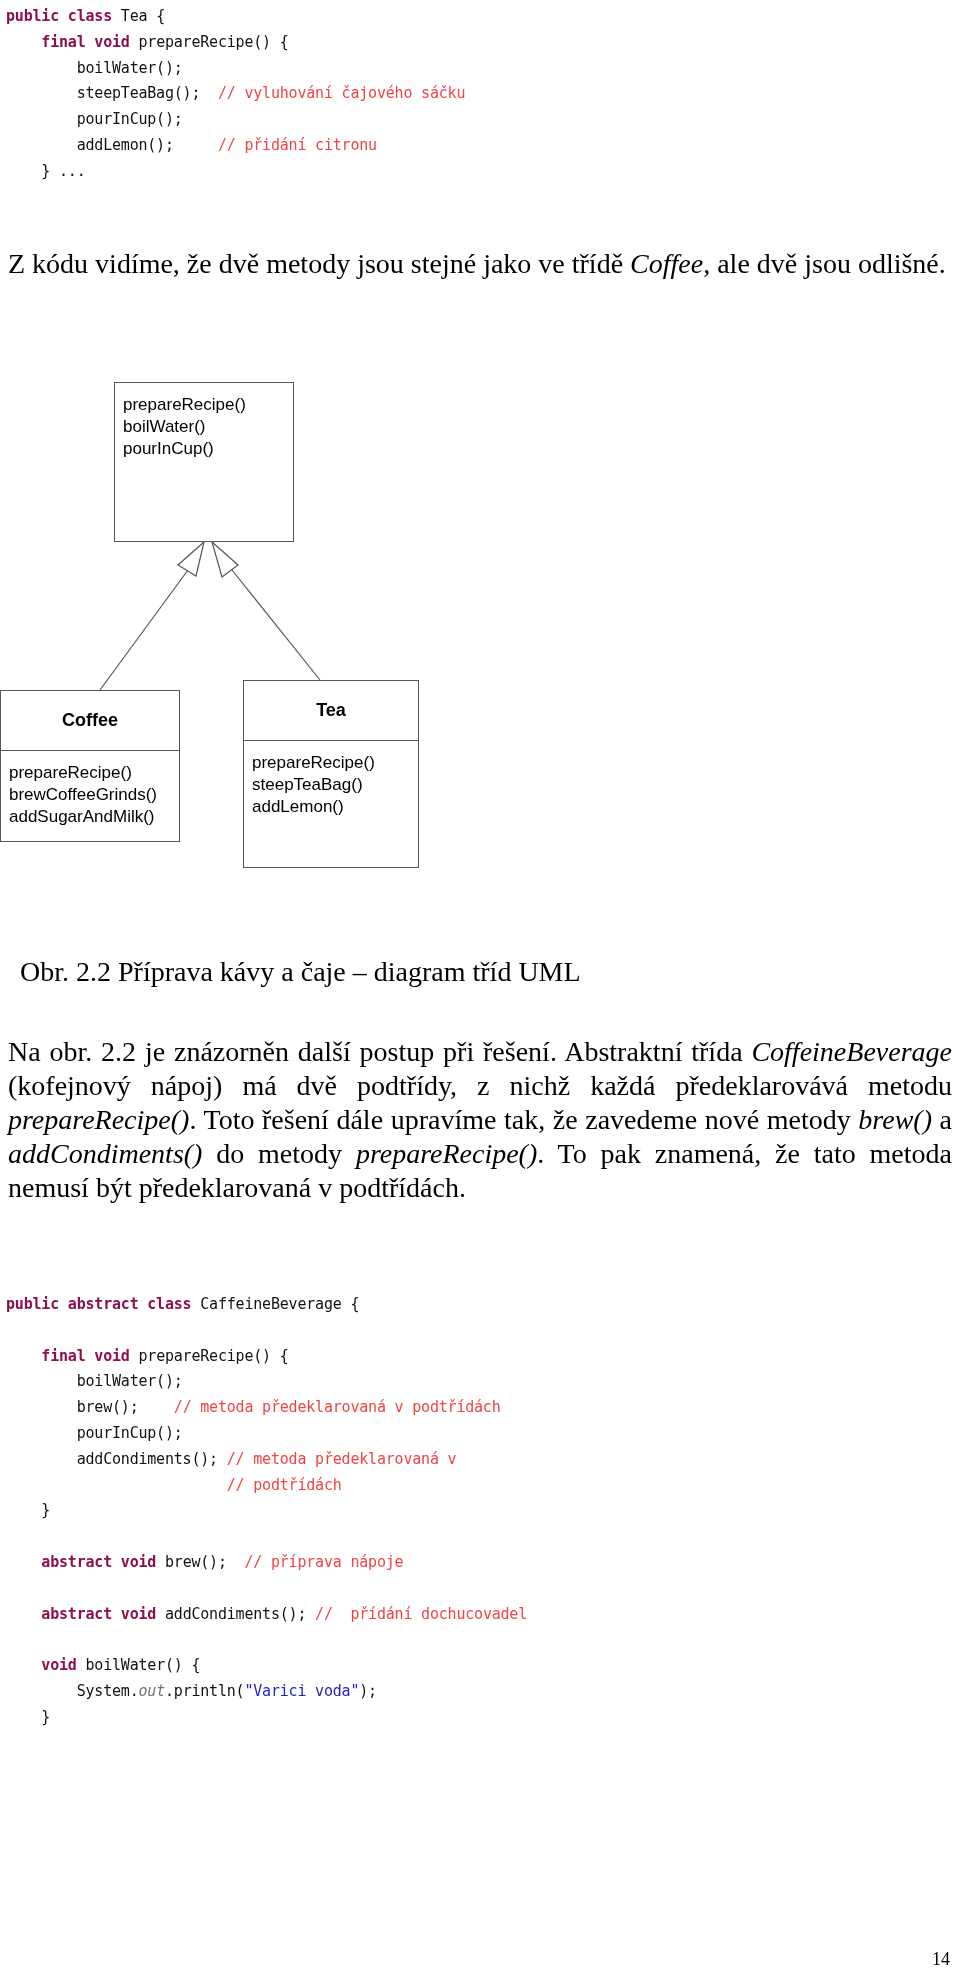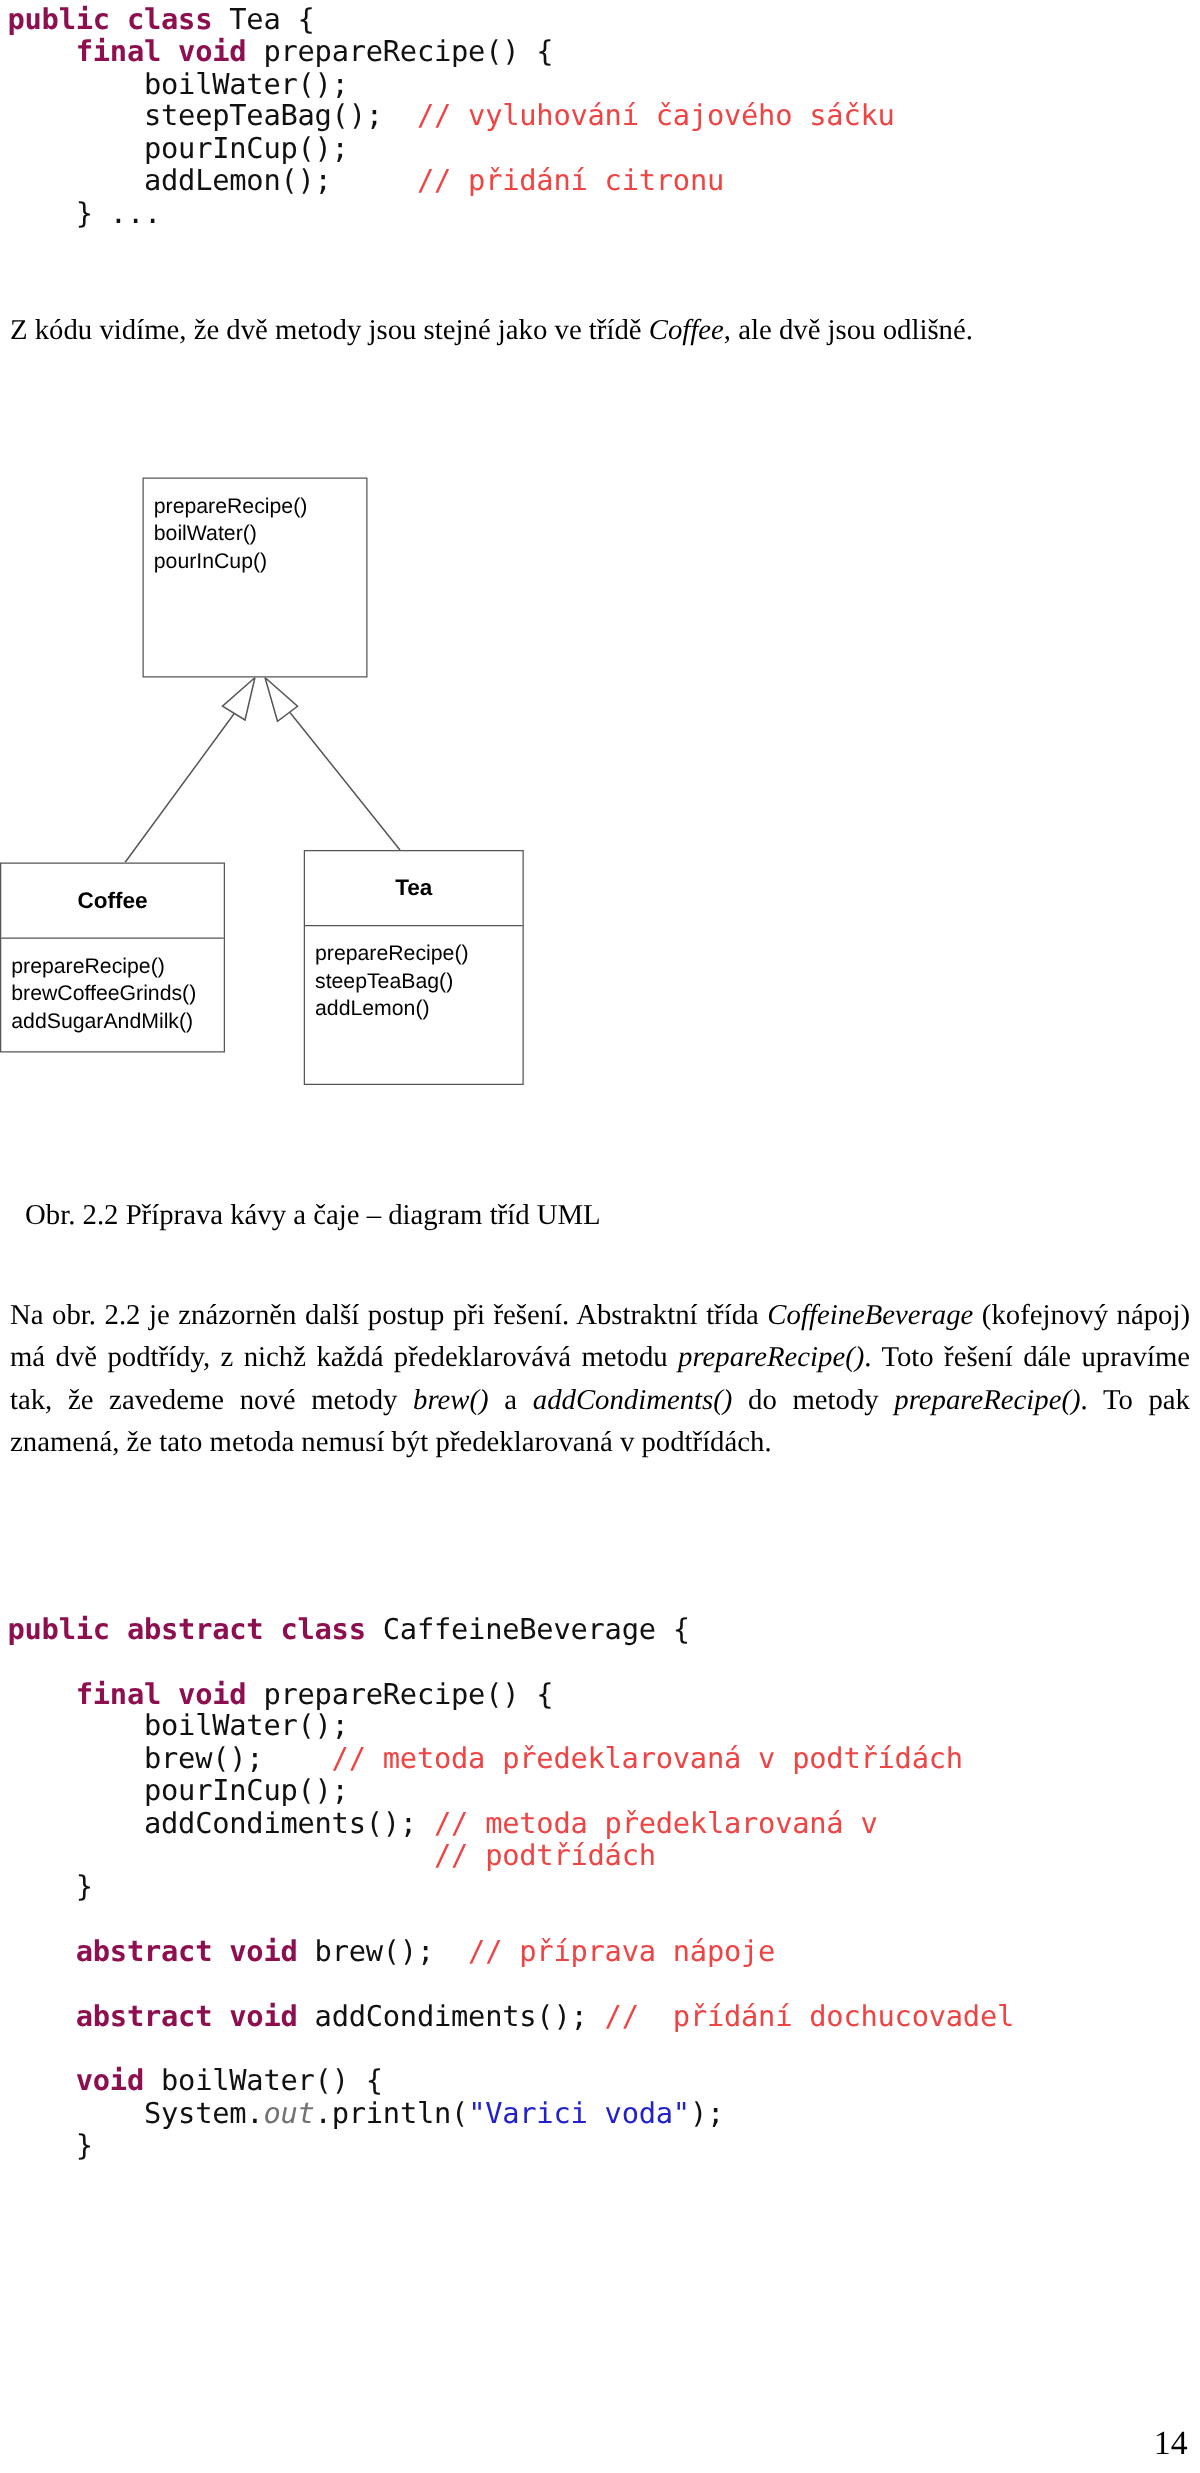--- a/index.html
+++ b/index.html
@@ -12,21 +12,21 @@
     height: 1978px;
     position: relative;
     font-family: "Liberation Serif", "DejaVu Serif", serif;
     color: #000000;
     overflow: hidden;
   }
 
   
   .code {
     font-family: "DejaVu Sans Mono", "Liberation Mono", monospace;
-    font-size: 23px;
+    font-size: 15px;
     line-height: 25.8px;
     white-space: pre;
     color: #111111;
     letter-spacing: -0.2px;
   }
   .kw      { color: #8e0f50; font-weight: bold; }
   .cmt     { color: #ef4444; }
   .str     { color: #2222cc; }
   .fieldit { color: #737373; font-style: italic; }
   .plain   { color: #111111; }
@@ -39,21 +39,21 @@
   #code-block-caffeine {
     position: absolute;
     left: 6px;
     top: 1292px;
   }
 
   
   .prose {
     position: absolute;
     font-family: "Liberation Serif", "DejaVu Serif", serif;
-    font-size: 23px;
+    font-size: 28px;
     line-height: 34px;
     color: #000000;
   }
   .prose.justify { text-align: justify; }
   .prose i { font-style: italic; }
 
   #para-intro {
     left: 8px;
     top: 247px;
     width: 944px;
@@ -69,21 +69,21 @@
     top: 1035px;
     width: 944px;
   }
 
   
   #page-number {
     position: absolute;
     right: 10px;
     bottom: 8px;
     font-family: "Liberation Serif", "DejaVu Serif", serif;
-    font-size: 27px;
+    font-size: 18px;
     color: #000000;
   }
 
   
   #uml-diagram {
     position: absolute;
     left: 0;
     top: 368px;
     width: 960px;
     height: 580px;

